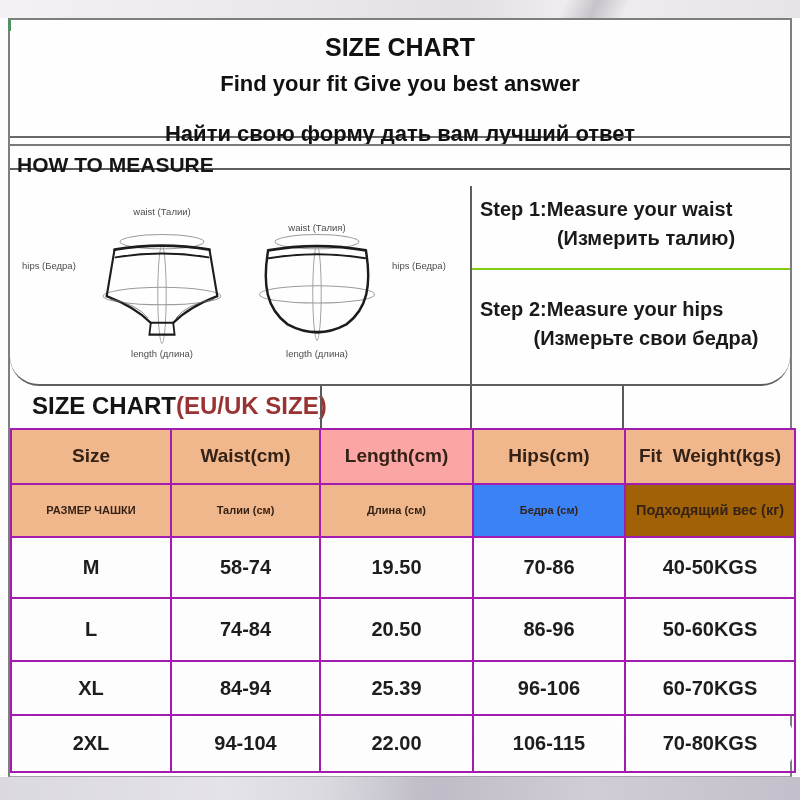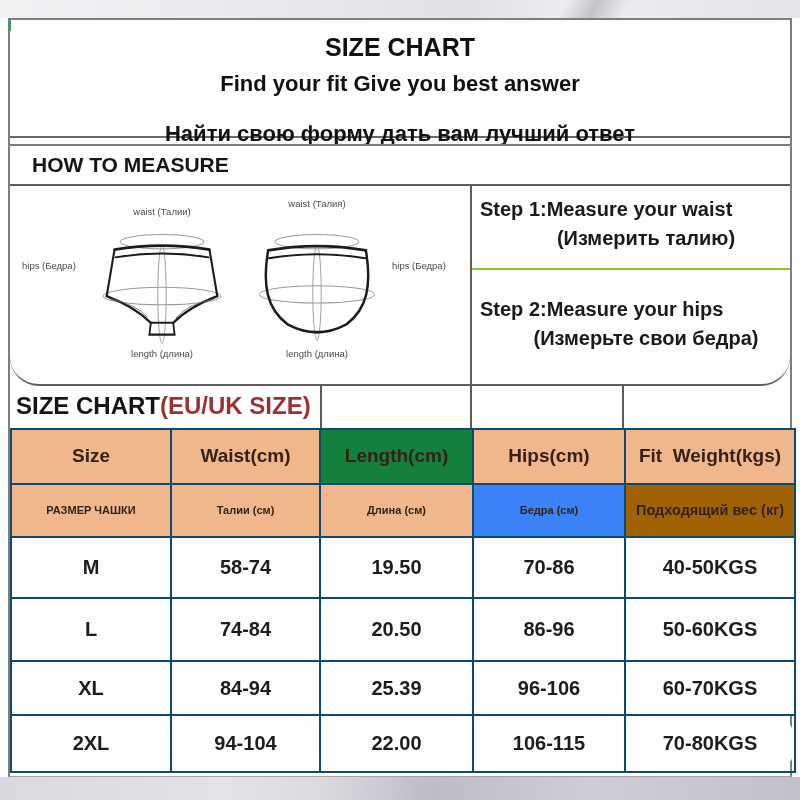--- a/index.html
+++ b/index.html
@@ -19,54 +19,54 @@
 
   .panel { position:absolute; left:8px; top:18px; width:784px; height:759px;
     background:#fefefe; border:2px solid #7e7e7e; border-bottom:1px solid #a5a3a9; }
   .corner-mark { position:absolute; left:-2px; top:-1px; width:3px; height:12px; background:#4c9464; }
 
   .intro { position:absolute; left:0; top:0; width:100%; height:118px; border-bottom:2px solid #686868; text-align:center; color:#111; }
   .t1 { margin-top:12px; font-size:25px; font-weight:700; line-height:30px; }
   .t2 { margin-top:8px; font-size:22px; font-weight:700; line-height:28px; }
   .t3 { margin-top:22px; font-size:22px; font-weight:700; line-height:28px; }
 
-  .htm-row { position:absolute; left:0; top:124px; width:100%; height:42px;
+  .htm-row { position:absolute; left:0; top:124px; width:100%; height:26px;
     border-top:2px solid #7a7a7a; border-bottom:2px solid #5e5e5e;
-    font-size:21px; font-weight:700; color:#151515; line-height:38px; padding-left:22px; }
+    font-size:21px; font-weight:700; color:#151515; line-height:38px; padding-left:7px; }
 
   .measure { position:absolute; left:0; top:166px; width:100%; height:200px; border-bottom:2px solid #5e5e5e;border-radius:29px; }
   .diagram-cell { position:absolute; left:0; top:0; width:460px; height:198px; }
   .steps-col { position:absolute; left:460px; top:0; width:320px; height:198px; border-left:2px solid #5e5e5e; }
   .step1 { position:absolute; left:0; top:0; width:100%; height:84px; border-bottom:2px solid #84cc16; }
   .step2 { position:absolute; left:0; top:86px; width:100%; height:112px; }
   .step-en { font-size:20px; font-weight:700; color:#1a1a1a; padding:12px 0 0 8px; }
   .step2 .step-en { padding-top:26px; }
   .step-ru { font-size:20px; font-weight:700; color:#1a1a1a; text-align:center; padding-top:6px; padding-left:30px; }
 
   .lbl { position:absolute; font-size:9.5px; color:#4c4c4c; font-weight:400; white-space:nowrap; }
   .lbl-front-waist  { left:82px;  top:20px;  width:140px; text-align:center; }
-  .lbl-back-waist   { left:237px; top:12px;  width:140px; text-align:center; }
+  .lbl-back-waist   { left:237px; top:36px;  width:140px; text-align:center; }
   .lbl-hips-left    { left:12px;  top:74px; }
   .lbl-hips-right   { left:382px; top:74px; }
   .lbl-front-length { left:82px;  top:162px; width:140px; text-align:center; }
   .lbl-back-length  { left:237px; top:162px; width:140px; text-align:center; }
   .panty-svg { position:absolute; width:140px; height:126px; top:36px; }
   .panty-svg.front { left:82px; }
   .panty-svg.back  { left:237px; }
 
   .sc-heading-row { position:absolute; left:0; top:366px; width:100%; height:42px; display:flex; }
   .sc-h-cell { height:100%; }
-  .sc-h-c1 { width:310px; font-size:24px; font-weight:700; line-height:40px; padding-left:6px; white-space:nowrap; color:#141414; }
+  .sc-h-c1 { width:310px; font-size:24px; font-weight:700; line-height:40px; padding-left:22px; white-space:nowrap; color:#141414; }
   .sc-h-c2 { width:150px; border-left:2px solid #5a5a5a; }
   .sc-h-c3 { width:152px; border-left:2px solid #5a5a5a; }
   .sc-h-c4 { flex:1;      border-left:2px solid #5a5a5a; }
   .sc-red { font-weight:700; }
 
   .sizes { position:absolute; left:0; top:408px; width:780px; height:345px; border-collapse:collapse; table-layout:fixed; }
-  .sizes th, .sizes td { border:2px solid #0c4a6e; text-align:center; vertical-align:middle; white-space:pre-wrap; }
+  .sizes th, .sizes td { border:2px solid #a21caf; text-align:center; vertical-align:middle; white-space:pre-wrap; }
   .sizes tr.hdr th { color:#342216; }
   .hdr-en th { font-size:19px; font-weight:700; }
   .hdr-ru th { font-size:11px; font-weight:700; }
   .hdr-ru th.wide { font-size:14.5px; }
   .sizes td { font-size:20px; font-weight:700; color:#1d1d1d; background:#fdfdfd; }
   .sizes .rM  td { height:60px; }
   .sizes .rL  td { height:62px; }
   .sizes .rXL td { height:53px; }
   .sizes .r2XL td { height:56px;border-radius:25px; }
   .hdr-en th { height:54px; }
@@ -152,21 +152,21 @@
         <col style="width:160px">
           <col style="width:149px">
           <col style="width:153px">
           <col style="width:152px">
           <col style="width:170px">
       </colgroup>
       <tbody>
           <tr class="hdr hdr-en">
         <th class="hdr-bg" style="background: rgb(241, 183, 140);">Size</th>
         <th class="hdr-bg" style="background: rgb(241, 183, 140);">Waist(cm)</th>
-        <th class="hdr-bg" style="background: #15803d;">Length(cm)</th>
+        <th class="hdr-bg" style="background: #fca5a5;">Length(cm)</th>
         <th class="hdr-bg" style="background: rgb(241, 183, 140);">Hips(cm)</th>
         <th class="hdr-bg" style="background: rgb(241, 183, 140);">Fit  Weight(kgs)</th>
       </tr>
       <tr class="hdr hdr-ru">
         <th class="hdr-bg" style="background: rgb(241, 183, 140);">РАЗМЕР ЧАШКИ</th>
         <th class="hdr-bg" style="background: rgb(241, 183, 140);">Талии (см)</th>
         <th class="hdr-bg" style="background: rgb(241, 183, 140);">Длина (см)</th>
         <th class="hdr-bg" style="background: #3b82f6;">Бедра (см)</th>
         <th class="hdr-bg wide" style="background: #a16207;">Подходящий вес (кг)</th>
       </tr>

